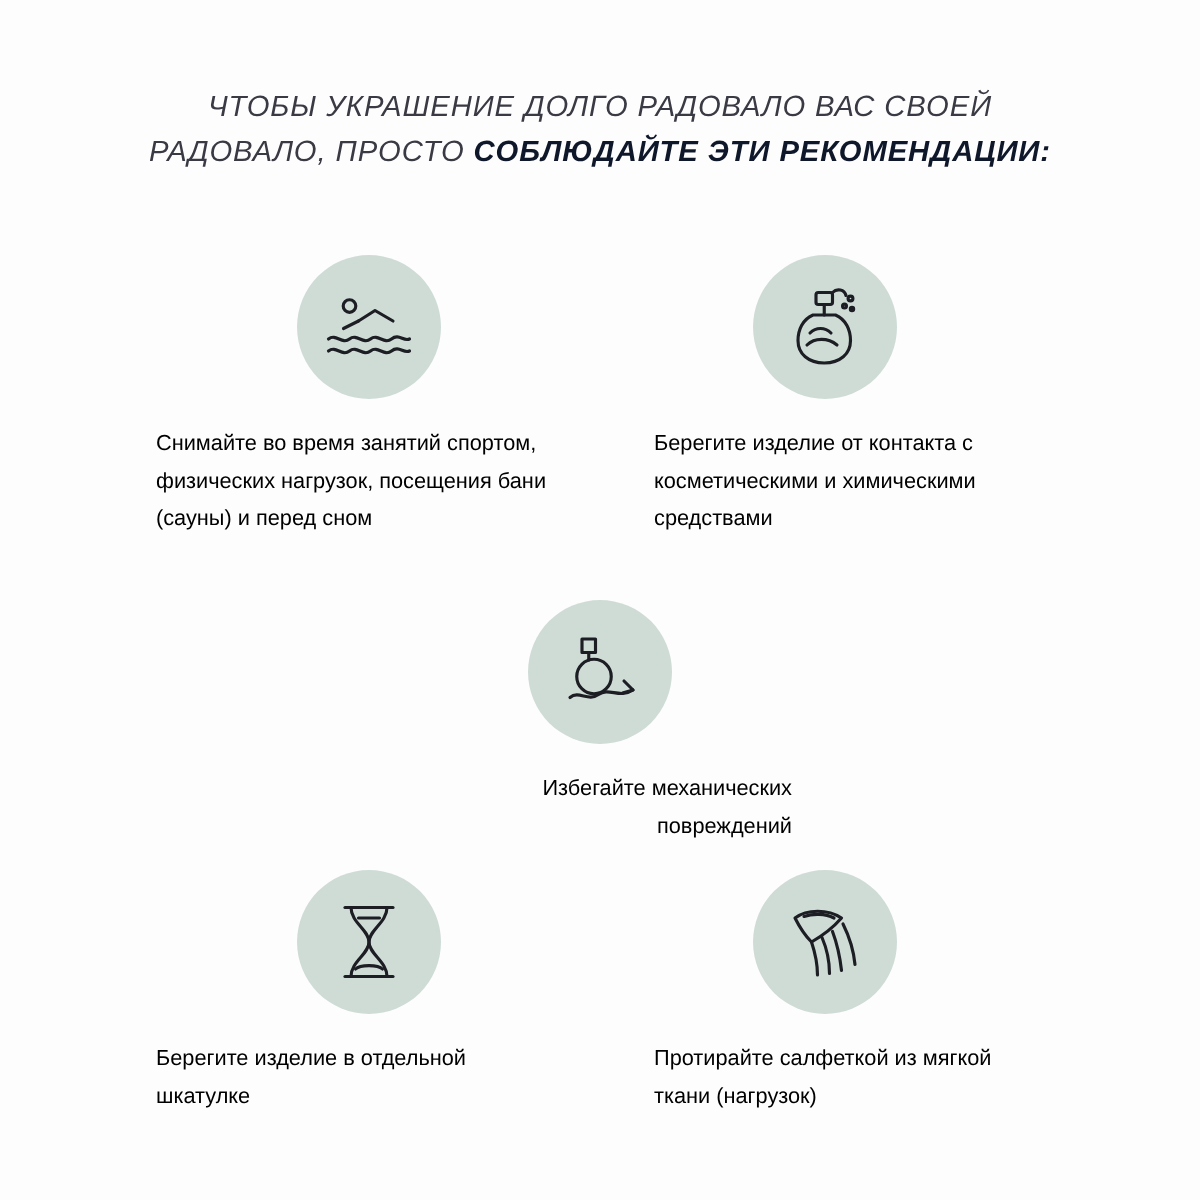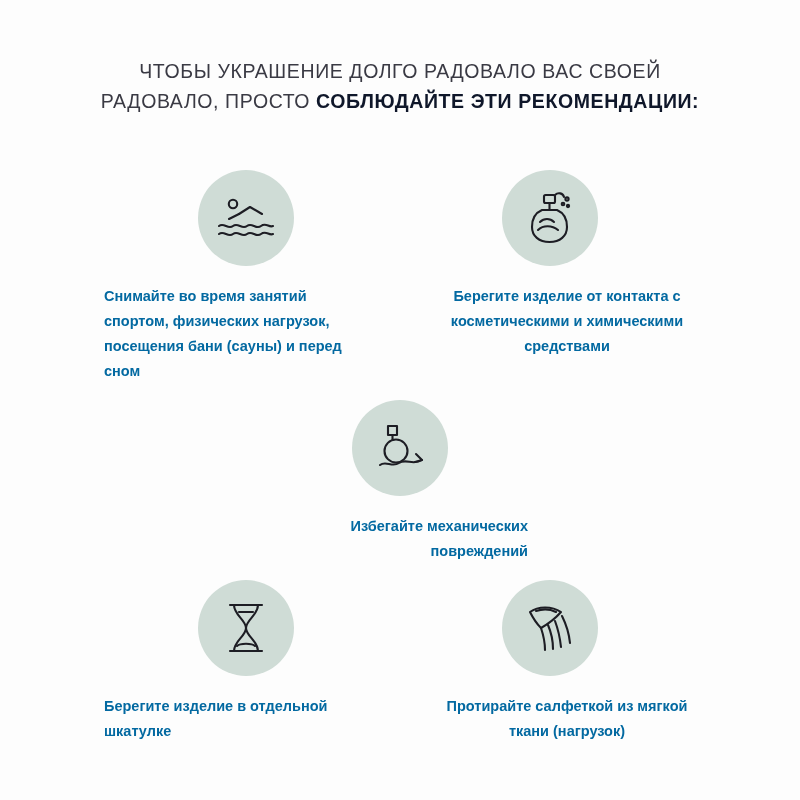--- a/index.html
+++ b/index.html
@@ -20,20 +20,21 @@
     width: 800px;
     height: 800px;
     background: #fdfdfd;
     box-sizing: border-box;
   }
 
   
   .heading {
     padding: 56px 70px 0 70px;
     text-align: center;
+    font-style: italic;
   }
   .heading .line {
     font-size: 19.5px;
     letter-spacing: 0.6px;
     line-height: 30px;
     color: #3a3a44;
     font-weight: 400;
   }
   .heading .line .bold {
     font-weight: 700;
@@ -65,41 +66,40 @@
     background: #cfdcd6;
     display: flex;
     align-items: center;
     justify-content: center;
   }
 
   .tip .caption {
     margin-top: 18px;
     font-size: 14.5px;
     line-height: 25px;
-    color: #0369a1;
+    color: #000000;
     text-align: left;
-    font-weight: bold;
   }
 
   
   .row-1 { position: absolute; top: 20px; left: 0; width: 800px; }
   .row-1 .tip-a { position: absolute; left: 96px; top: 0; }
   .row-1 .tip-b { position: absolute; left: 400px; top: 0; }
 
   .row-2 { position: absolute; top: 250px; left: 0; width: 800px; }
   .row-2 .tip-c { position: absolute; left: 250px; top: 0; }
 
   .row-3 { position: absolute; top: 430px; left: 0; width: 800px; }
   .row-3 .tip-d { position: absolute; left: 96px; top: 0; }
   .row-3 .tip-e { position: absolute; left: 400px; top: 0; }
 
   .tip-a .caption,
   .tip-d .caption { padding-left: 8px; width: 268px; }
   .tip-b .caption,
-  .tip-e .caption { padding-left: 36px; width: 262px; text-align: center; }
+  .tip-e .caption { padding-left: 36px; width: 262px; }
   .tip-c .caption { padding-left: 26px; width: 252px; text-align: right; }
 
   svg { display: block; }
 </style>
 </head>
 <body>
 
 <div class="page">
 
   <div class="heading">

